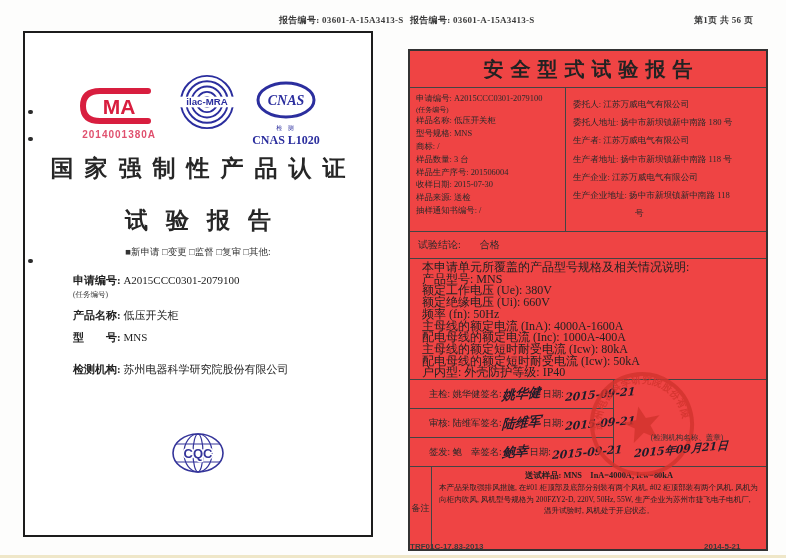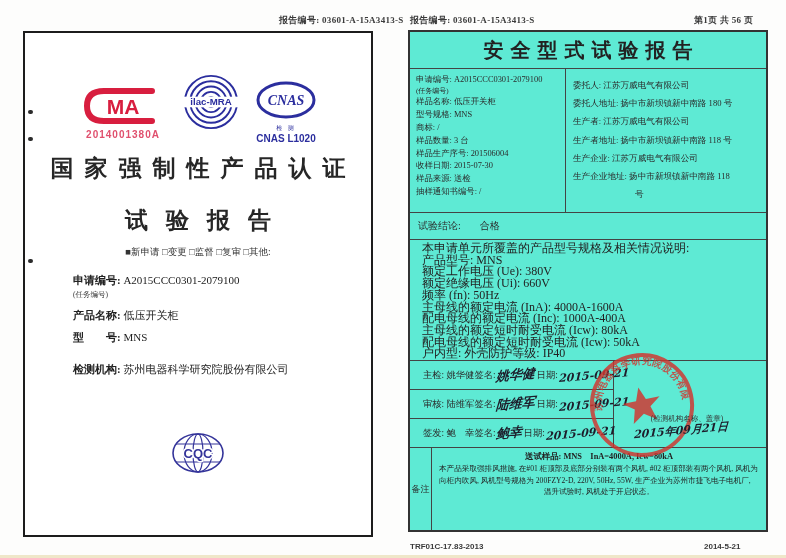--- a/index.html
+++ b/index.html
@@ -6,42 +6,42 @@
   #canvas{position:relative;width:786px;height:558px;background:#fdfdfc;overflow:hidden;
           font-family:"Liberation Serif","DejaVu Serif",serif;color:#2a2a2a;}
   .hdr{position:absolute;font-size:9px;font-weight:bold;color:#3a3a3a;letter-spacing:0.3px;}
   
   .page-l{position:absolute;left:23px;top:31px;width:346px;height:502px;border:2px solid #1c1c1c;background:#fff;}
   .logo-row{position:absolute;top:40px;left:0;right:0;display:flex;justify-content:center;align-items:flex-start;gap:16px;}
   .cma-block{margin-top:12px;text-align:center;}
   .cma-num{font-size:10px;font-weight:bold;color:#e0506e;letter-spacing:1px;margin-top:-2px;font-family:"Liberation Sans",sans-serif;}
   .cnas-block{margin-top:8px;text-align:center;}
   .cnas-mark{font-size:6px;color:#2b2e9e;letter-spacing:2px;margin-top:1px;}
-  .cnas-code{font-size:10px;font-weight:bold;color:#2b2e9e;font-family:Liberation Sans, sans-serif;}
+  .cnas-code{font-size:12px;font-weight:bold;color:#2b2e9e;font-family:Liberation Serif, serif;}
   .title1{position:absolute;top:120px;left:0;right:0;text-align:center;font-size:23px;letter-spacing:11px;text-indent:11px;font-weight:600;color:#262626;}
   .title2{position:absolute;top:172px;left:0;right:0;text-align:center;font-size:23px;letter-spacing:18px;text-indent:18px;font-weight:600;color:#262626;}
   .chkline{position:absolute;top:213px;left:0;right:0;text-align:center;font-size:9.5px;color:#333;}
   .fld{position:absolute;left:48px;font-size:11px;color:#222;}
   .fld b{font-weight:600;}
   .task-note{position:absolute;left:48px;top:257px;font-size:7.5px;color:#333;}
   .cqc-wrap{position:absolute;left:146px;top:398px;}
   
-  .tbl{position:absolute;left:408px;top:30px;width:360px;height:502px;border:2px solid #333;background:#5eead4;box-sizing:border-box;display:flex;flex-direction:column;}
+  .tbl{position:absolute;left:408px;top:49px;width:360px;height:502px;border:2px solid #333;background:#ef4444;box-sizing:border-box;display:flex;flex-direction:column;}
   .r-title{height:36px;border-bottom:1.5px solid #444;display:flex;align-items:center;justify-content:center;
            font-size:20px;letter-spacing:7px;text-indent:7px;font-weight:600;color:#222;}
   .r-info{height:143px;border-bottom:1.5px solid #444;display:flex;}
   .cell-sample{width:156px;border-right:1.5px solid #444;padding:5px 3px 0 6px;font-size:8.4px;line-height:12.9px;box-sizing:border-box;white-space:nowrap;}
   .cell-client{flex:1;padding:7px 2px 0 7px;font-size:8.6px;line-height:18.2px;white-space:nowrap;}
   .client-wrap{padding-left:62px;}
   .r-std{height:40px;border-bottom:1.5px solid #444;padding:4px 8px 0 8px;font-size:9.6px;line-height:15px;box-sizing:border-box;color:#222;}
   .r-concl{height:27px;border-bottom:1.5px solid #444;display:flex;align-items:center;padding-left:8px;font-size:10px;gap:19px;box-sizing:border-box;}
   .r-specs{height:121px;border-bottom:1.5px solid #444;padding:3px 8px 0 12px;font-size:12px;line-height:11.7px;box-sizing:border-box;color:#222;}
   .r-sig{height:86px;border-bottom:1.5px solid #444;display:flex;}
   .sig-left{width:204px;border-right:1.5px solid #444;display:flex;flex-direction:column;box-sizing:border-box;}
-  .sig-row{flex:1;border-bottom:1.5px solid #444;display:flex;align-items:center;padding:0 13px;font-size:9.3px;white-space:nowrap;}
+  .sig-row{flex:1;border-bottom:1.5px solid #444;display:flex;align-items:center;padding:0 19px;font-size:9.3px;white-space:nowrap;}
   .sig-row:last-child{border-bottom:none;}
   .sig-role{width:62px;}
   .hand{display:inline-block;font-style:italic;font-weight:bold;transform:rotate(-5deg) skewX(-8deg);color:#1d1d2b;
         font-family:"DejaVu Serif",serif;}
   .sig-name{font-size:13px;margin:0 2px 0 0;}
   .sig-date{font-size:11px;margin-left:1px;}
   .stamp-cell{flex:1;position:relative;overflow:visible;}
   .stamp-caption{position:absolute;top:53px;left:0;right:6px;text-align:center;font-size:7.5px;color:#333;z-index:3;}
   .stamp-date{position:absolute;top:62px;left:0;right:18px;text-align:center;z-index:3;font-size:11px;}
   .stamp-svg{position:absolute;left:-28px;top:-12px;z-index:2;transform:rotate(-12deg);}

